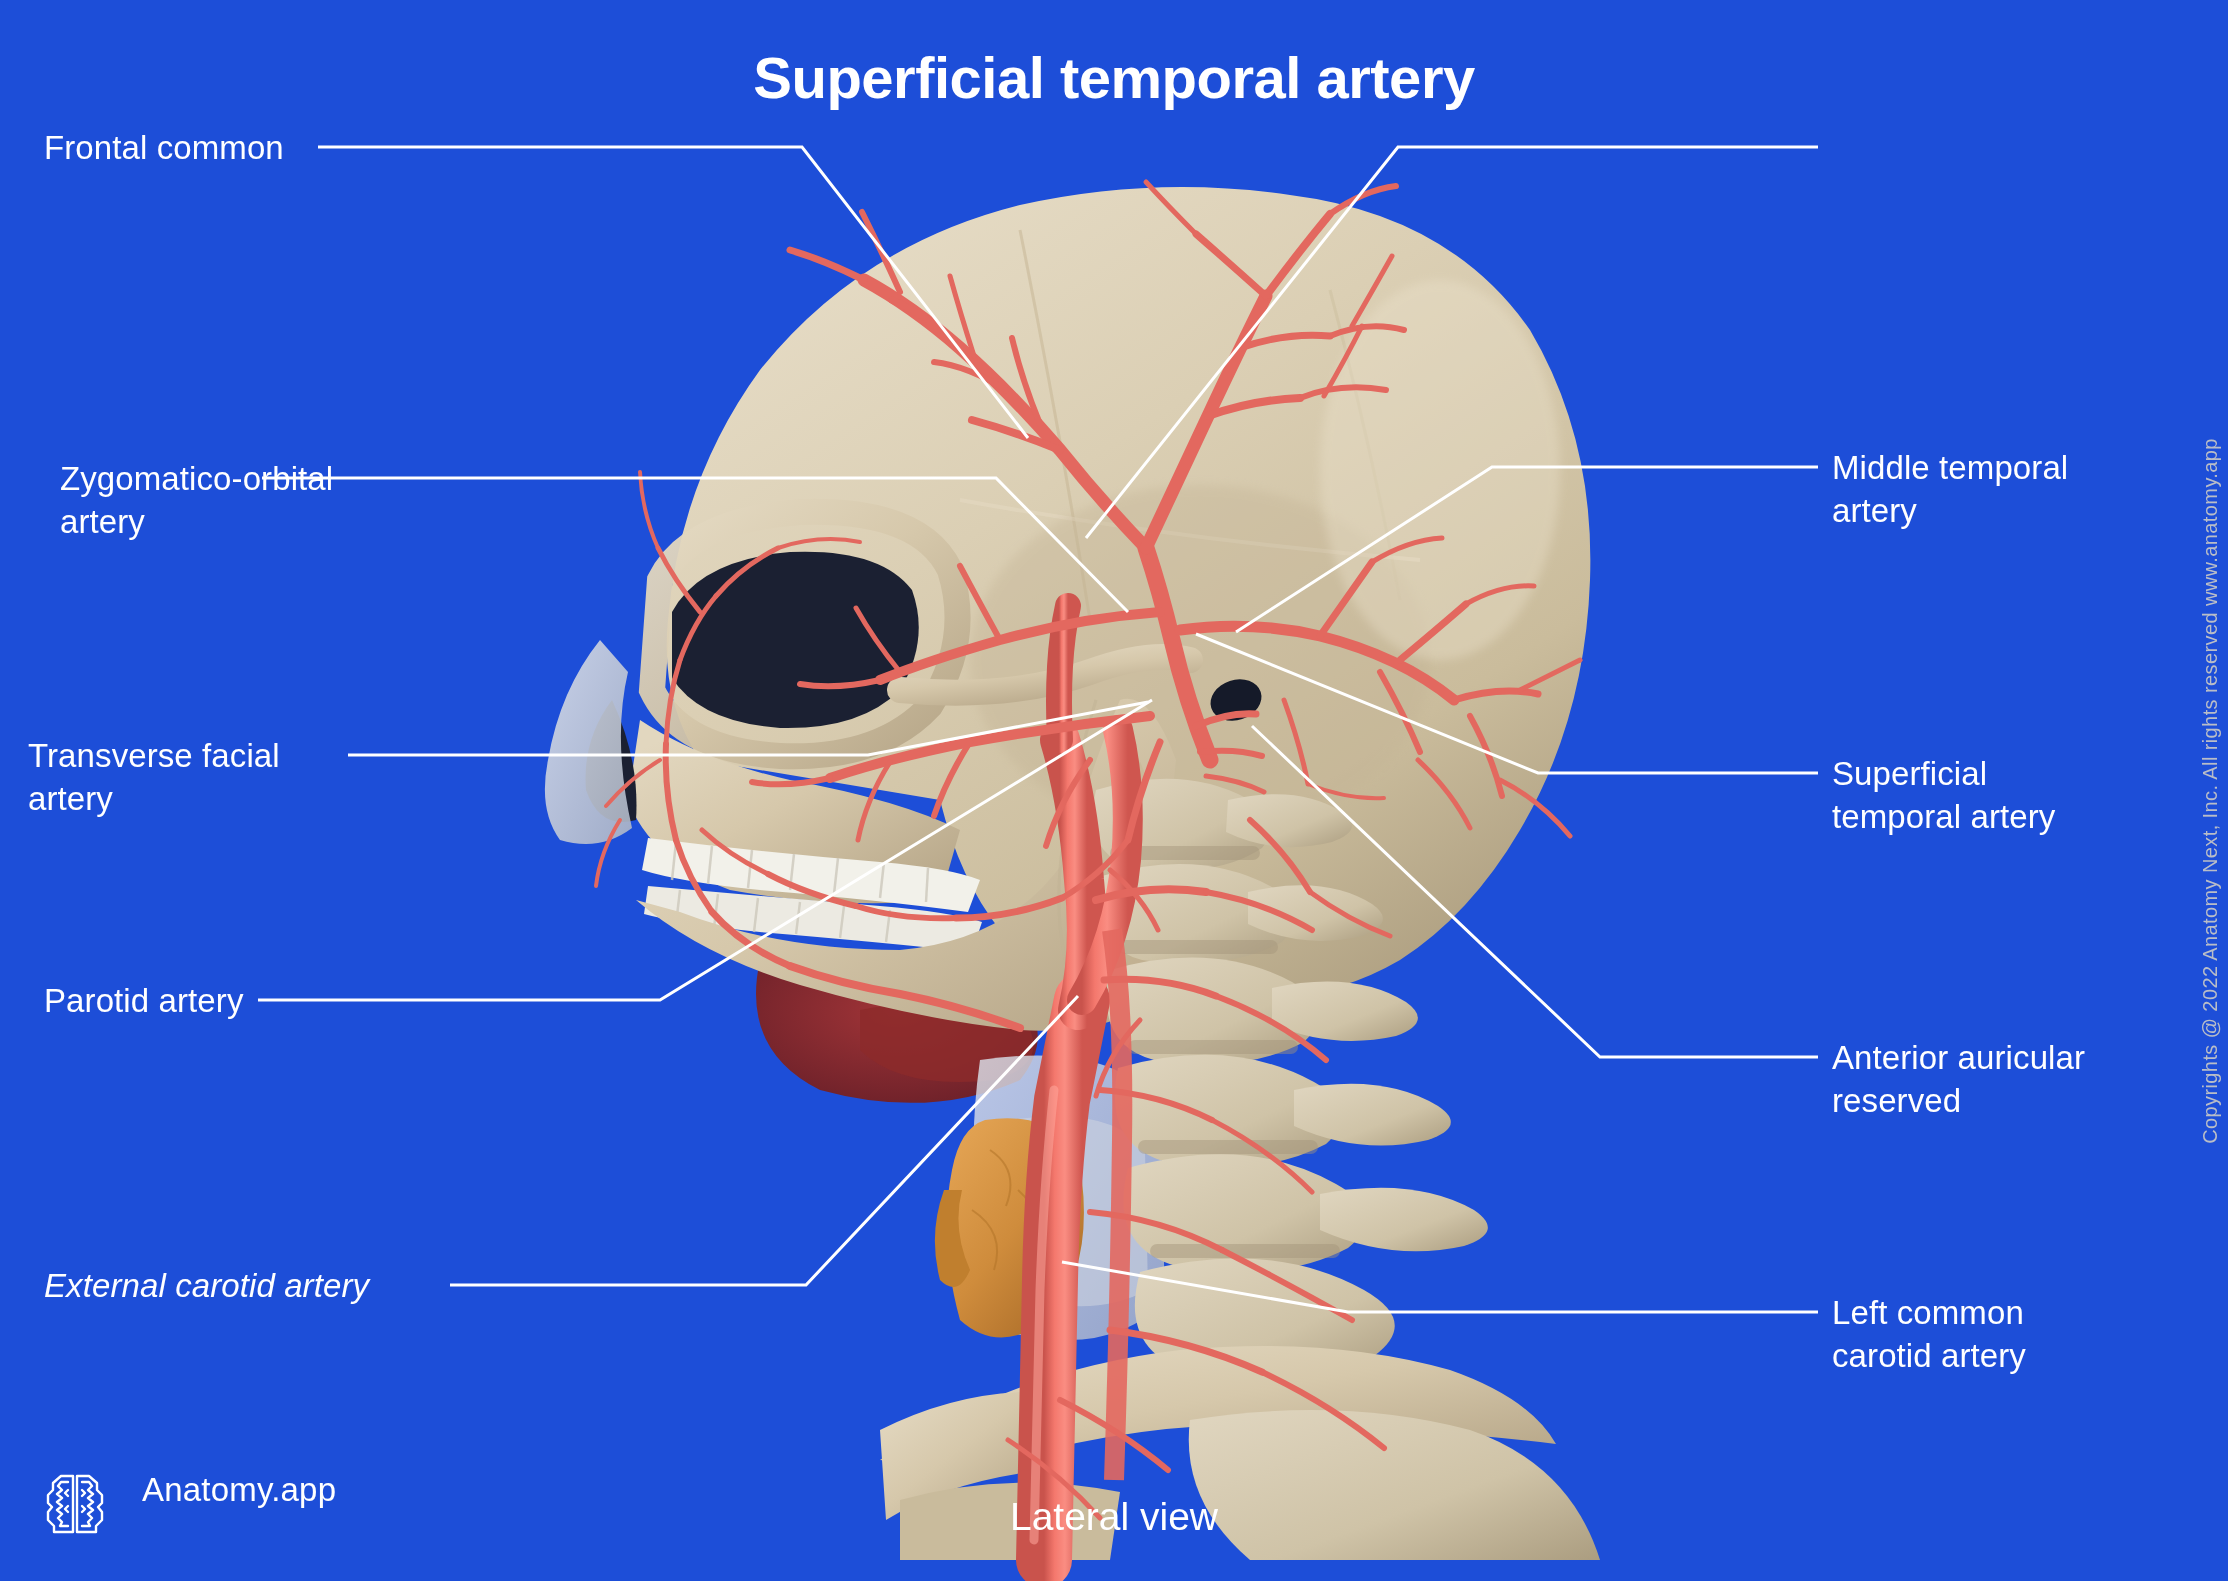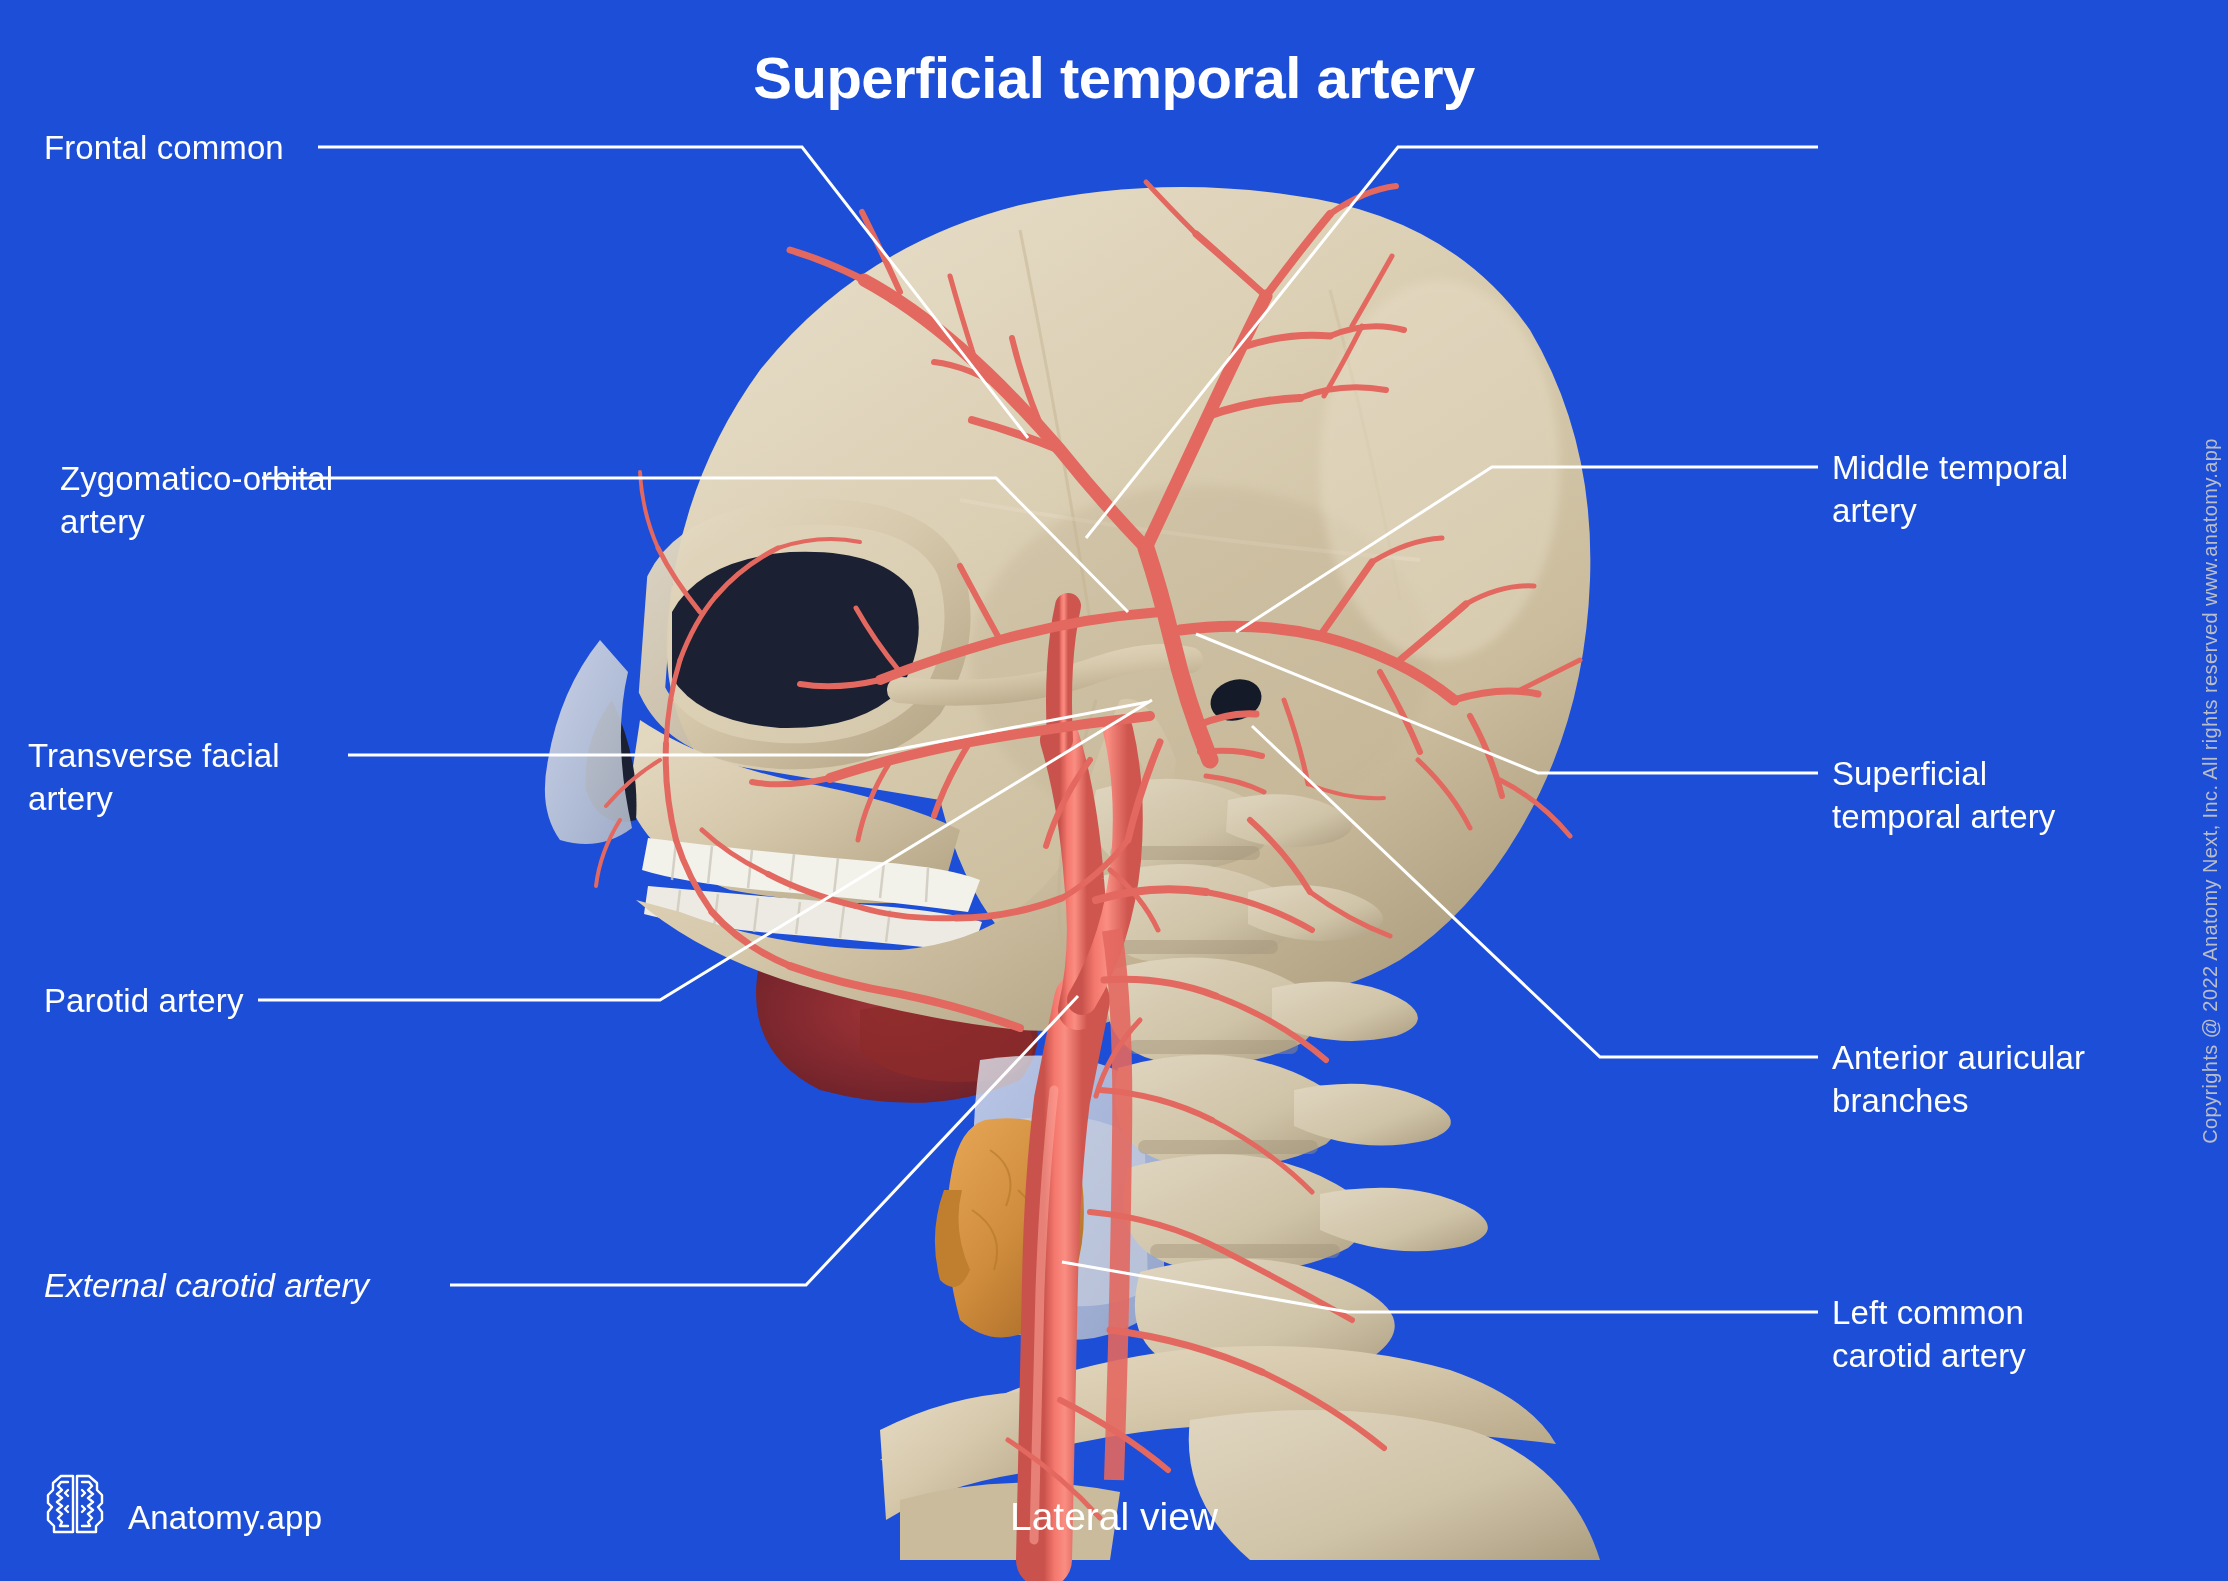--- a/index.html
+++ b/index.html
@@ -57,22 +57,22 @@
     color: #ffffff;
     font-size: 39px;
   }
 
   
   #logo {
     position: absolute;
     left: 44px;
     bottom: 44px;
     display: flex;
-    align-items: flex-end;
-    gap: 22px;
+    align-items: flex-start;
+    gap: 36px;
   }
   #logo .logo-text {
     color: #ffffff;
     font-size: 33px;
     letter-spacing: 0.2px;
   }
 
   
   #copyright {
     position: absolute;
@@ -425,21 +425,21 @@
   <div class="label left" style="left:44px; top:1264px; width:420px;font-style:italic;">External carotid artery</div>
 
 
   <div class="label right" style="left:1832px; top:446px; width:340px;">Middle temporal
 artery</div>
 
   <div class="label right" style="left:1832px; top:752px; width:340px;">Superficial
 temporal artery</div>
 
   <div class="label right" style="left:1832px; top:1036px; width:350px;">Anterior auricular
-branches</div>
+reserved</div>
 
   <div class="label right" style="left:1832px; top:1291px; width:330px;">Left common
 carotid artery</div>
 
   <div id="caption">Lateral view</div>
 
   <div id="logo">
     <svg width="62" height="66" viewBox="0 0 62 66" xmlns="http://www.w3.org/2000/svg" fill="none" stroke="#ffffff" stroke-width="2.4" stroke-linejoin="round" stroke-linecap="round">
 
       <path d="M29 5 L17 5 L9 12 L9 19 L4 24 L4 32 L8 36 L4 41 L4 49 L10 55 L10 61 L19 61 L29 61 Z"></path>

